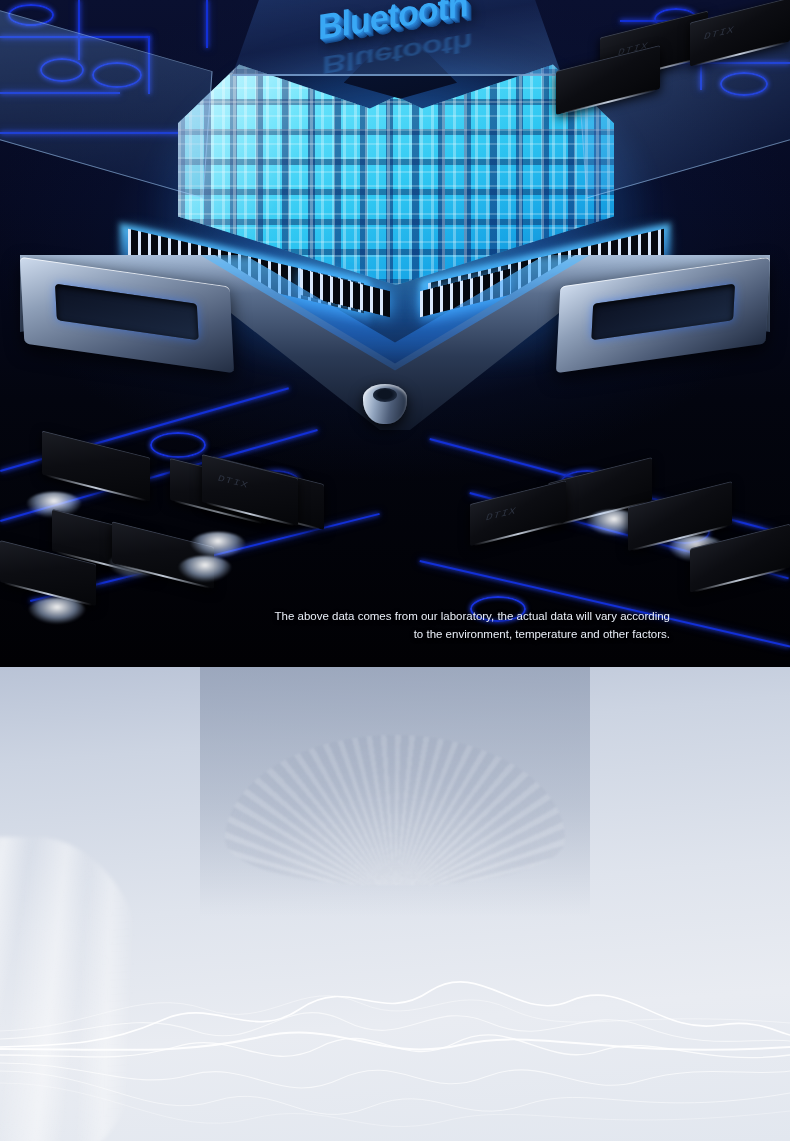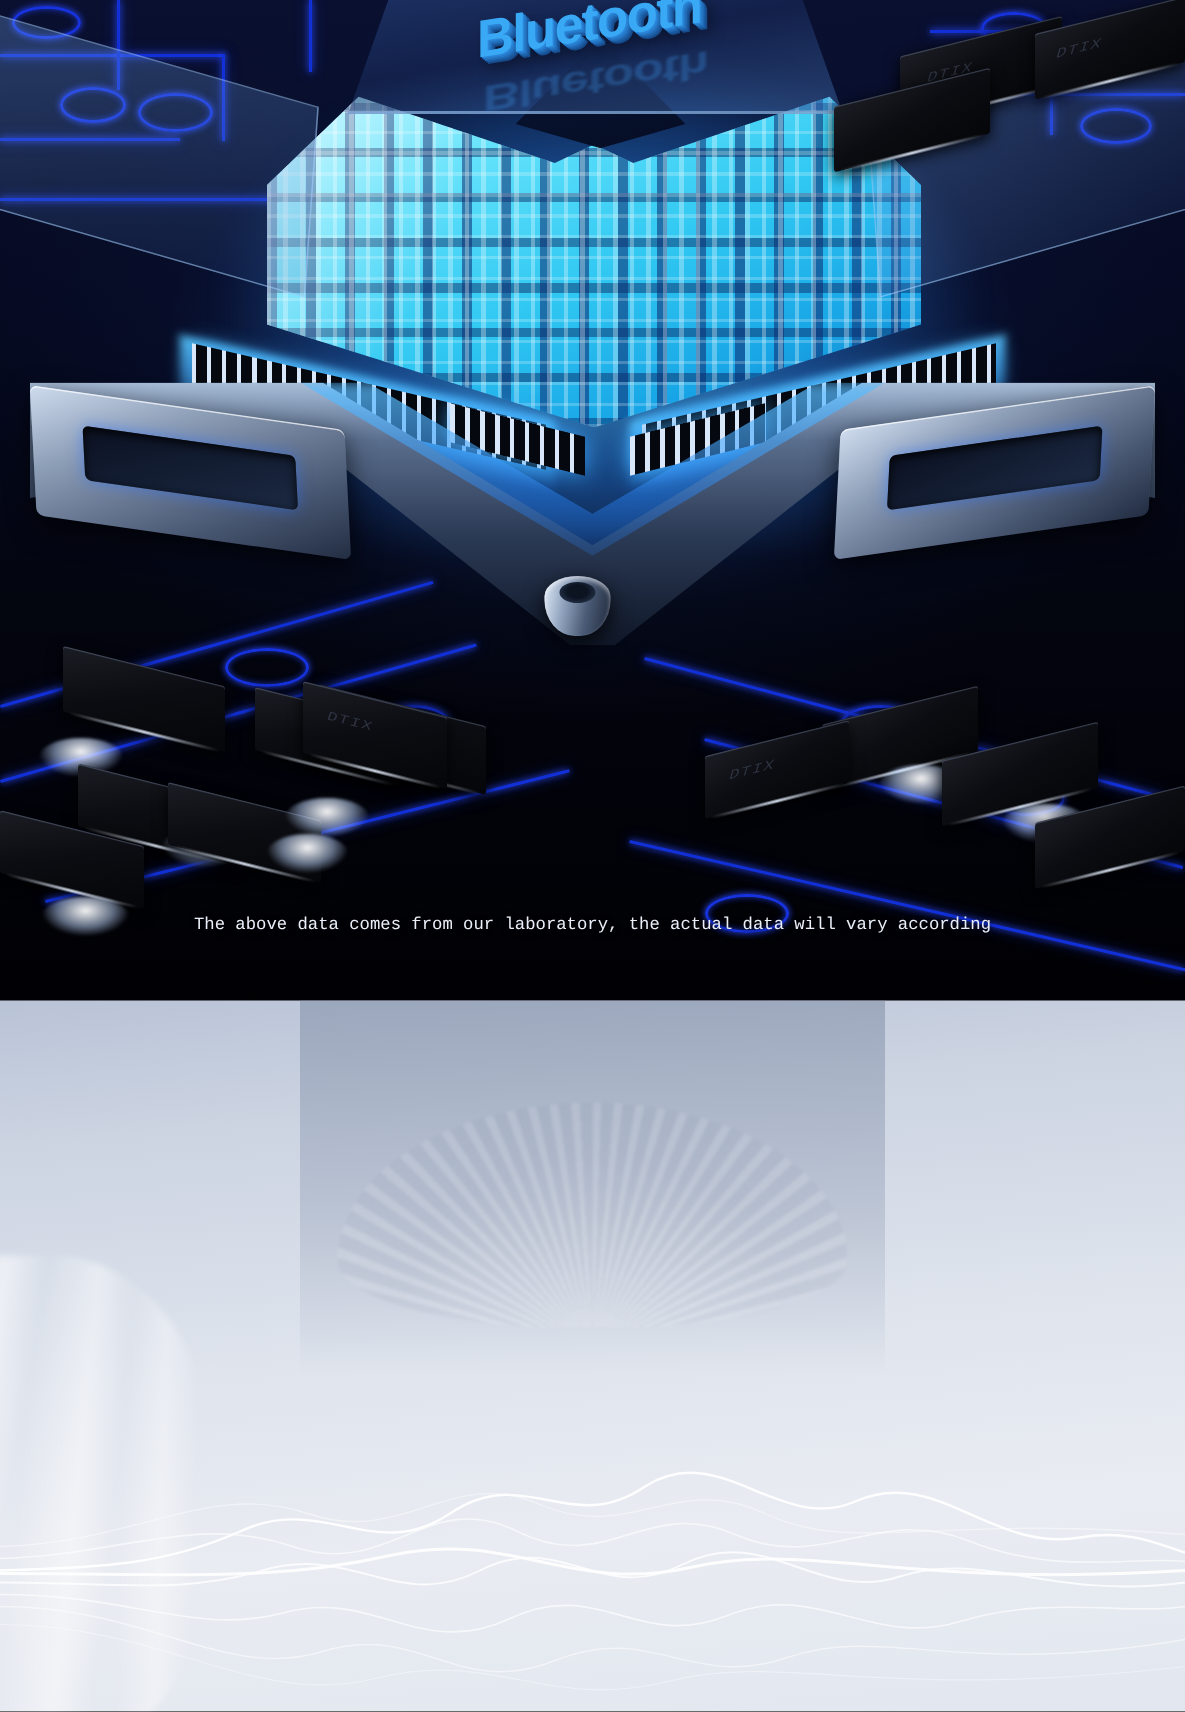--- a/index.html
+++ b/index.html
@@ -175,24 +175,23 @@
     box-shadow:0 5px 14px rgba(0,0,0,.85), inset 0 2px 3px rgba(255,255,255,.55);
   }
   .screw-post::before {
     content:""; position:absolute; left:22%; top:10%; width:56%; height:36%;
     background:radial-gradient(ellipse at 50% 45%, #0c1422 40%, #32425c 100%);
     border-radius:50%;
   }
 
   .disclaimer {
     position:absolute; left:0; right:0; top:608px;
-    text-align:center; color:#e9eef8; font-size:11.5px; line-height:1.55;
+    text-align:right; color:#e9eef8; font-size:11.5px; line-height:1.55;
     text-shadow:0 1px 4px rgba(0,0,0,.95);
     padding:0 120px;
-    font-family:Liberation Mono, monospace;
   }
 
   
   .sound-section {
     position:absolute; left:0; top:667px; width:790px; height:474px;
     overflow:hidden;
     background:linear-gradient(175deg,#b9c3d6 0%,#ccd4e2 18%,#dfe4ed 48%,#e9ecf2 72%,#e2e7ef 100%);
   }
   
   .center-band {
@@ -318,20 +317,21 @@
     <div class="smd" style="left:600px;top:24px;width:108px;height:46px;transform:skewY(-14deg);">
       <span class="chip-mark" style="left:18px;top:14px;">DTIX</span>
     </div>
     <div class="smd" style="left:690px;top:10px;width:100px;height:44px;transform:skewY(-14deg);">
       <span class="chip-mark" style="left:14px;top:12px;">DTIX</span>
     </div>
     <div class="smd" style="left:556px;top:58px;width:104px;height:44px;transform:skewY(-14deg);"></div>
 
     <div class="disclaimer">
       <div>The above data comes from our laboratory, the actual data will vary according</div>
+      <div>to the environment, temperature and other factors.</div>
     </div>
   </section>
 
   <section class="sound-section">
     <div class="center-band"></div>
     <div class="hall"></div>
     <div class="streak-l"></div>
 
     <div class="waves">
       <svg viewBox="0 0 790 190" preserveAspectRatio="none" aria-hidden="true">

